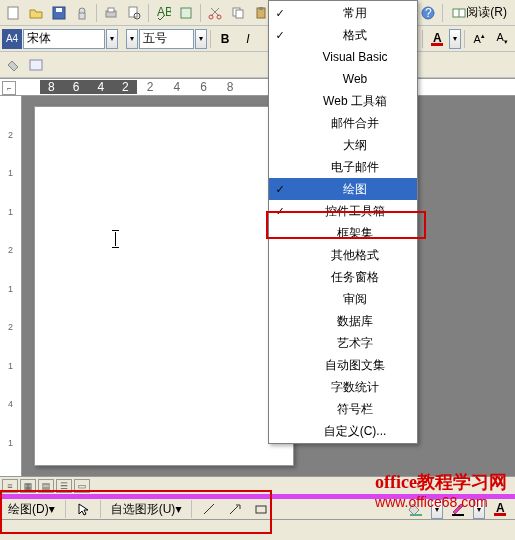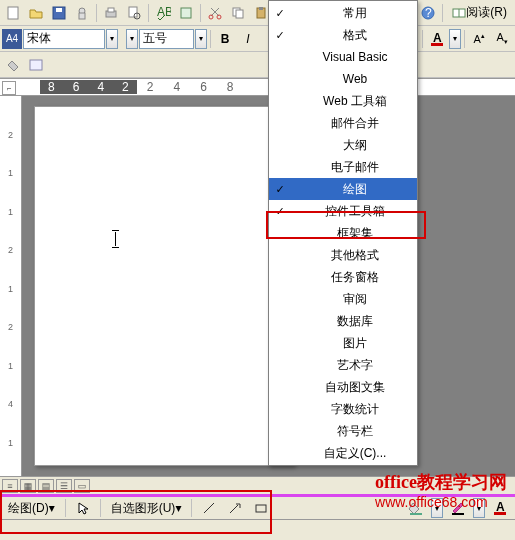--- a/index.html
+++ b/index.html
@@ -28,21 +28,21 @@
 .menu-popup { position:absolute; left:268px; top:0px; width:150px; background:#fff; border:1px solid #808080; box-shadow:2px 2px 4px rgba(0,0,0,.3); z-index:10; padding:1px 0; }
 .menu-item { display:flex; align-items:center; height:22px; }
 .menu-check { width:22px; display:flex; align-items:center; justify-content:center; font-size:11px; color:#000; }
 .menu-label { flex:1; padding-left:2px;text-align:center; }
 .menu-item.highlighted { background:#316ac5; color:#fff; }
 .red-box { position:absolute; border:2px solid #d40000; z-index:20; pointer-events:none; }
 .red-box-menu { left:266px; top:211px; width:160px; height:28px; }
 .red-box-status { left:0px; top:490px; width:272px; height:44px; }
 .status-strip { height:18px; background:#ece9d8; border-top:1px solid #999; display:flex; align-items:center; padding-left:2px; gap:2px; }
 .stat-ico { width:16px; height:14px; border:1px solid #999; display:flex; align-items:center; justify-content:center; font-size:9px; color:#555; }
-.draw-toolbar { height:26px; background:#ece9d8; border-top:3px solid #d946ef; border-bottom:1px solid #999; display:flex; align-items:center; padding:0 4px; gap:4px; }
+.draw-toolbar { height:26px; background:#ece9d8; border-top:5px solid #d946ef; border-bottom:1px solid #999; display:flex; align-items:center; padding:0 4px; gap:4px; }
 .draw-btn { padding:0 4px; height:20px; display:flex; align-items:center; }
 .watermark { position:absolute; right:8px; bottom:30px; z-index:30; pointer-events:none; }
 .wm1 { color:#d40000; font-size:18px; font-weight:bold; font-family:"Microsoft YaHei",SimHei; }
 .wm2 { color:#d40000; font-size:14px; font-family:Arial; }
 svg { display:block; }
 </style>
 </head>
 <body>
 
 <div class="toolbar">
@@ -341,24 +341,20 @@
     <div class="menu-item">
       <div class="menu-check"></div>
       <div class="menu-label">审阅</div>
     </div>
     <div class="menu-item">
       <div class="menu-check"></div>
       <div class="menu-label">数据库</div>
     </div>
     <div class="menu-item">
       <div class="menu-check"></div>
-      <div class="menu-label">图片</div>
-    </div>
-    <div class="menu-item">
-      <div class="menu-check"></div>
       <div class="menu-label">艺术字</div>
     </div>
     <div class="menu-item">
       <div class="menu-check"></div>
       <div class="menu-label">自动图文集</div>
     </div>
     <div class="menu-item">
       <div class="menu-check"></div>
       <div class="menu-label">字数统计</div>
     </div>

